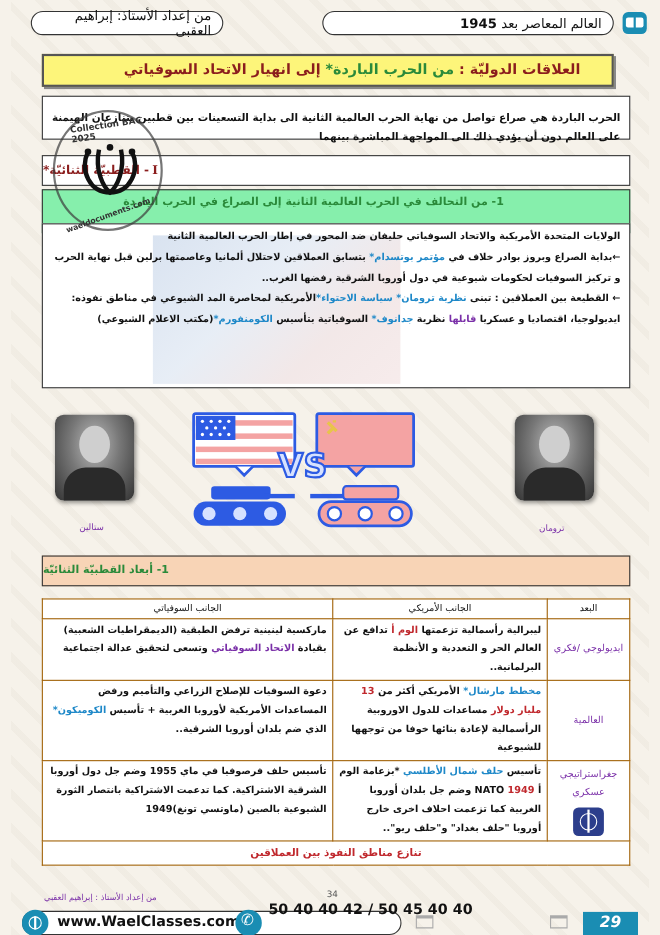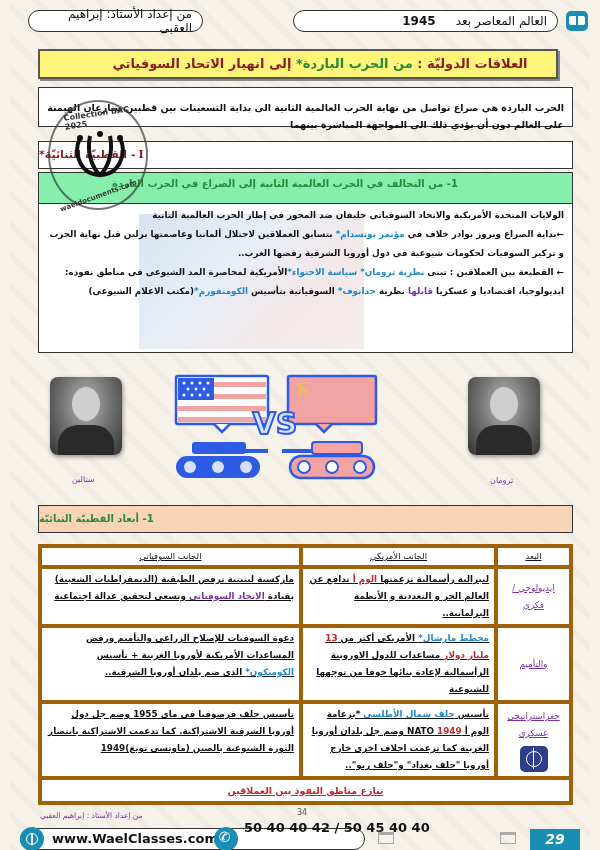--- a/index.html
+++ b/index.html
@@ -16,21 +16,21 @@
       repeating-linear-gradient(45deg, rgba(180,170,150,0.08) 0 6px, transparent 6px 22px);
   }
   
   .hdr-pill {
     position: absolute; top: 10px; height: 22px; border: 1px solid #333;
     border-radius: 12px; background: #fff; direction: rtl;
     font-size: 12px; display: flex; align-items: center; padding: 0 10px;
   }
   .hdr-right { right: 42px; width: 265px; }
   .hdr-left { left: 28px; width: 175px; justify-content: flex-start; }
-  .hdr-right b { font-weight: bold; margin-right: 20px; }
+  .hdr-right b { font-weight: bold; margin-right: 4px; }
   .book-icon {
     position: absolute; top: 11px; right: 12px; width: 22px; height: 20px;
     border-radius: 5px; background: #1a8db3;
   }
   .book-icon::before, .book-icon::after {
     content: ""; position: absolute; top: 5px; width: 7px; height: 9px; background: #fff;
   }
   .book-icon::before { left: 3px; border-radius: 2px 0 0 2px; }
   .book-icon::after { right: 3px; border-radius: 0 2px 2px 0; }
 
@@ -101,21 +101,21 @@
   }
   .wm-text-top { position: absolute; top: 6px; left: 14px; font-size: 8px; font-weight: bold; color: #333; transform: rotate(-8deg); }
   .wm-text-bottom { position: absolute; bottom: 8px; left: 8px; font-size: 7px; font-weight: bold; color: #333; transform: rotate(-20deg); }
   .wm-icon { position: absolute; left: 22px; top: 28px; width: 56px; height: 50px; }
 
   
   .dim-table {
     position: absolute; top: 544px; left: 38px; width: 535px; border-collapse: collapse;
     direction: rtl; background: #fff; font-size: 8.8px; font-weight: bold;
   }
-  .dim-table th, .dim-table td { border: 4px solid #a16207; padding: 2px 5px; vertical-align: top; line-height: 17px; text-decoration: underline; }
+  .dim-table th, .dim-table td { border: 1px solid #a16207; padding: 2px 5px; vertical-align: top; line-height: 17px; }
   .dim-table th { font-weight: normal; font-size: 8.5px; height: 16px; line-height: 13px; text-align: center; }
   .dim-table td.dim { text-align: center; vertical-align: middle; color: #7a2fa8; width: 75px; font-weight: normal; }
   .dim-table td.us { width: 195px; }
   .dim-table .footer-row td { text-align: center; color: #c0282d; font-size: 9.5px; height: 20px; }
   .nato-badge {
     display: block; margin: 4px auto 0; width: 28px; height: 26px; border-radius: 5px; background: #2c3e8c; position: relative;
   }
   .nato-badge::before {
     content: ""; position: absolute; left: 6px; top: 5px; width: 14px; height: 14px; border: 1.5px solid #fff; border-radius: 50%;
   }
@@ -267,21 +267,21 @@
       <th>الجانب السوفياتي</th>
     </tr>
   </thead>
   <tbody>
     <tr>
       <td class="dim">ايديولوجي /فكري</td>
       <td class="us"><span>ليبرالية رأسمالية تزعمتها </span><span class="red">الوم أ</span><span> تدافع عن العالم الحر و التعددية و الأنظمة البرلمانية..</span></td>
       <td><span>ماركسية لينينية ترفض الطبقية (الديمقراطيات الشعبية) بقيادة </span><span class="purple">الاتحاد السوفياتي</span><span> وتسعى لتحقيق عدالة اجتماعية</span></td>
     </tr>
     <tr>
-      <td class="dim">والتأميم</td>
+      <td class="dim">العالمية</td>
       <td class="us"><span class="blue">مخطط مارشال*</span><span> الأمريكي أكثر من </span><span class="red">13 مليار دولار</span><span> مساعدات للدول الاوروبية الرأسمالية لإعادة بنائها خوفا من توجهها للشيوعية</span></td>
       <td><span>دعوة السوفيات للإصلاح الزراعي والتأميم ورفض المساعدات الأمريكية لأوروبا الغربية + تأسيس </span><span class="blue">الكوميكون*</span><span> الذي ضم بلدان أوروبا الشرقية..</span></td>
     </tr>
     <tr>
       <td class="dim"><span>جغراستراتيجي عسكري</span><span class="nato-badge"></span></td>
       <td class="us"><span>تأسيس </span><span class="blue">حلف شمال الأطلسي</span><span> *بزعامة الوم أ NATO </span><span class="red">1949</span><span> وضم جل بلدان أوروبا الغربية كما تزعمت احلاف اخرى خارج أوروبا "حلف بغداد" و"حلف ريو"..</span></td>
       <td>تأسيس حلف فرصوفيا في ماي 1955 وضم جل دول أوروبا الشرقية الاشتراكية. كما تدعمت الاشتراكية بانتصار الثورة الشيوعية بالصين (ماوتسي تونغ)1949</td>
     </tr>
     <tr class="footer-row">
       <td colspan="3">تنازع مناطق النفوذ بين العملاقين</td>

